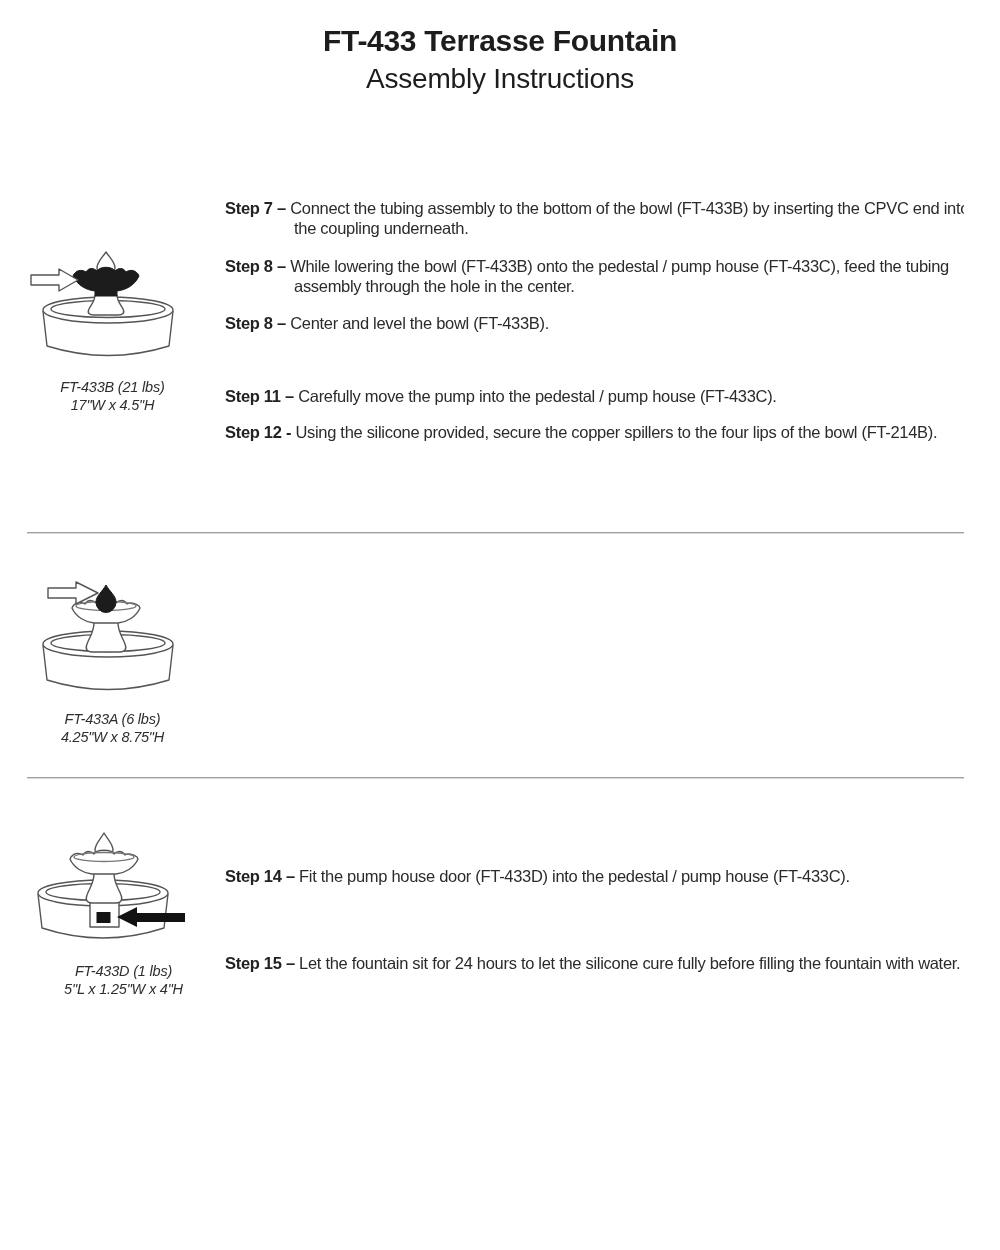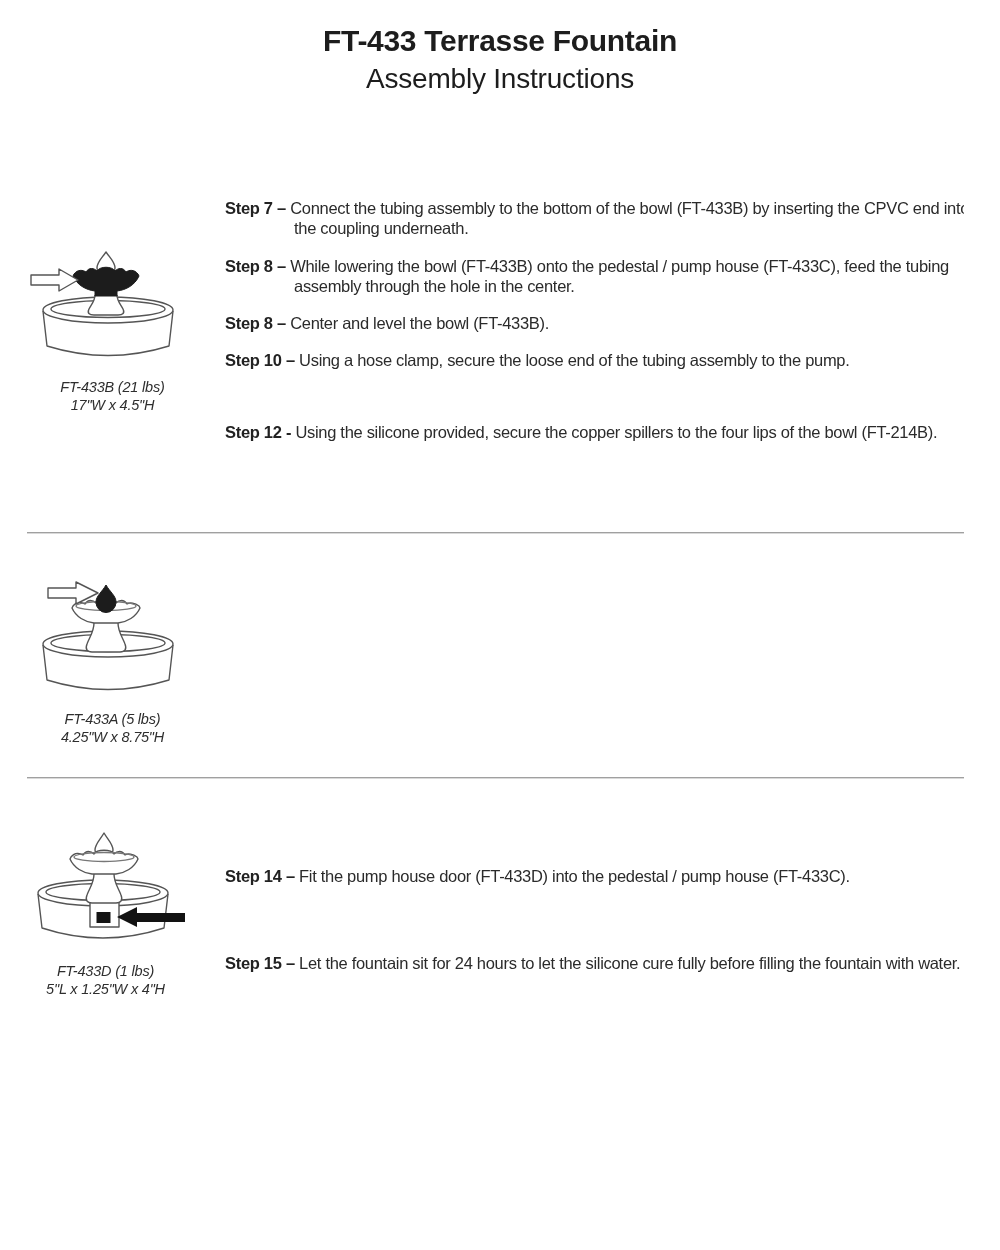--- a/index.html
+++ b/index.html
@@ -102,23 +102,23 @@
     <span class="txt">Connect the tubing assembly to the bottom of the bowl (FT-433B) by inserting the CPVC end into the coupling underneath.</span>
   </p>
   <p class="step d1" style="top:256px;">
     <span class="lbl">Step 8 –</span>
     <span class="txt">While lowering the bowl (FT-433B) onto the pedestal / pump house (FT-433C), feed the tubing assembly through the hole in the center.</span>
   </p>
   <p class="step d1" style="top:313px;">
     <span class="lbl">Step 8 –</span>
     <span class="txt">Center and level the bowl (FT-433B).</span>
   </p>
-  <p class="step d2" style="top:350px;">
-    <span class="lbl">Step 10 –</span>
-    <span class="txt">Using a hose clamp, secure the loose end of the tubing assembly to the pump.</span>
+  <p class="step d2" style="top:386px;">
+    <span class="lbl">Step 11 –</span>
+    <span class="txt">Carefully move the pump into the pedestal / pump house (FT-433C).</span>
   </p>
   <p class="step d2" style="top:422px;">
     <span class="lbl">Step 12 -</span>
     <span class="txt">Using the silicone provided, secure the copper spillers to the four lips of the bowl (FT-214B).</span>
   </p>
 
   <div class="divider" style="top:532px;"></div>
 
   <div class="figure-svg" style="left:28px; top:576px; width:162px; height:132px;">
     <svg viewBox="0 0 162 132">
@@ -130,21 +130,21 @@
       <path class="line-art white-fill" d="M66,47 C66,56 61,62 59,68 C57,73 59,76 64,76 L92,76 C97,76 99,73 97,68 C95,62 90,56 90,47"></path>
       <g>
         <path class="line-art white-fill" d="M45,30 C49,25 54,26 57,28 C60,23 65,24 68,27 C71,22 85,22 88,27 C91,24 96,23 99,28 C102,26 107,27 111,30 L112,32 C108,41 99,46 90,47 L66,47 C57,46 48,41 44,32 Z"></path>
         <ellipse class="line-art" cx="78" cy="30" rx="30" ry="4.5" style="stroke:#777;"></ellipse>
       </g>
       <path class="black-fill" d="M78,9 C74,16 68,20 68,26 a10,10.5 0 0 0 20,0 C88,20 82,16 78,9 Z"></path>
       <path class="line-art white-fill" d="M20,12 L48,12 L48,6 L70,17 L48,28 L48,22 L20,22 Z"></path>
     </svg>
   </div>
   <div class="caption" style="left:15px; top:711px;">
-    <div>FT-433A (5 lbs)</div>
+    <div>FT-433A (6 lbs)</div>
     <div>4.25"W x 8.75"H</div>
   </div>
 
 
   <div class="divider" style="top:777px;"></div>
 
   <div class="figure-svg" style="left:33px; top:830px; width:164px; height:130px;">
     <svg viewBox="0 0 164 130">
       <g>
         <ellipse class="line-art white-fill" cx="70" cy="63" rx="65" ry="13"></ellipse>
@@ -155,21 +155,21 @@
       <rect x="63.5" y="82" width="14" height="11" fill="#141414"></rect>
       <path class="line-art white-fill" d="M61,44 C61,53 56,59 54,65 C52,70 54,73 59,73 L83,73 C88,73 90,70 88,65 C86,59 81,53 81,44"></path>
       <path class="line-art white-fill" d="M71,3 C67,10 62,14 62,20 a9,9.5 0 0 0 18,0 C80,14 75,10 71,3 Z"></path>
       <g>
         <path class="line-art white-fill" d="M38,27 C42,22 47,23 50,25 C53,20 58,21 61,24 C64,19 78,19 81,24 C84,21 89,20 92,25 C95,23 100,24 104,27 L105,29 C101,38 92,43 83,44 L59,44 C50,43 41,38 37,29 Z"></path>
         <ellipse class="line-art" cx="71" cy="27" rx="30" ry="4.5" style="stroke:#777;"></ellipse>
       </g>
       <path d="M84,87 L104,77 L104,83 L152,83 L152,92 L104,92 L104,97 Z" fill="#121212"></path>
     </svg>
   </div>
-  <div class="caption" style="left:8px; top:963px;">
+  <div class="caption" style="left:26px; top:963px;">
     <div>FT-433D (1 lbs)</div>
     <div>5"L x 1.25"W x 4"H</div>
   </div>
 
   <p class="step d2" style="top:866px;">
     <span class="lbl">Step 14 –</span>
     <span class="txt">Fit the pump house door (FT-433D) into the pedestal / pump house (FT-433C).</span>
   </p>
   <p class="step d2" style="top:953px;">
     <span class="lbl">Step 15 –</span>

